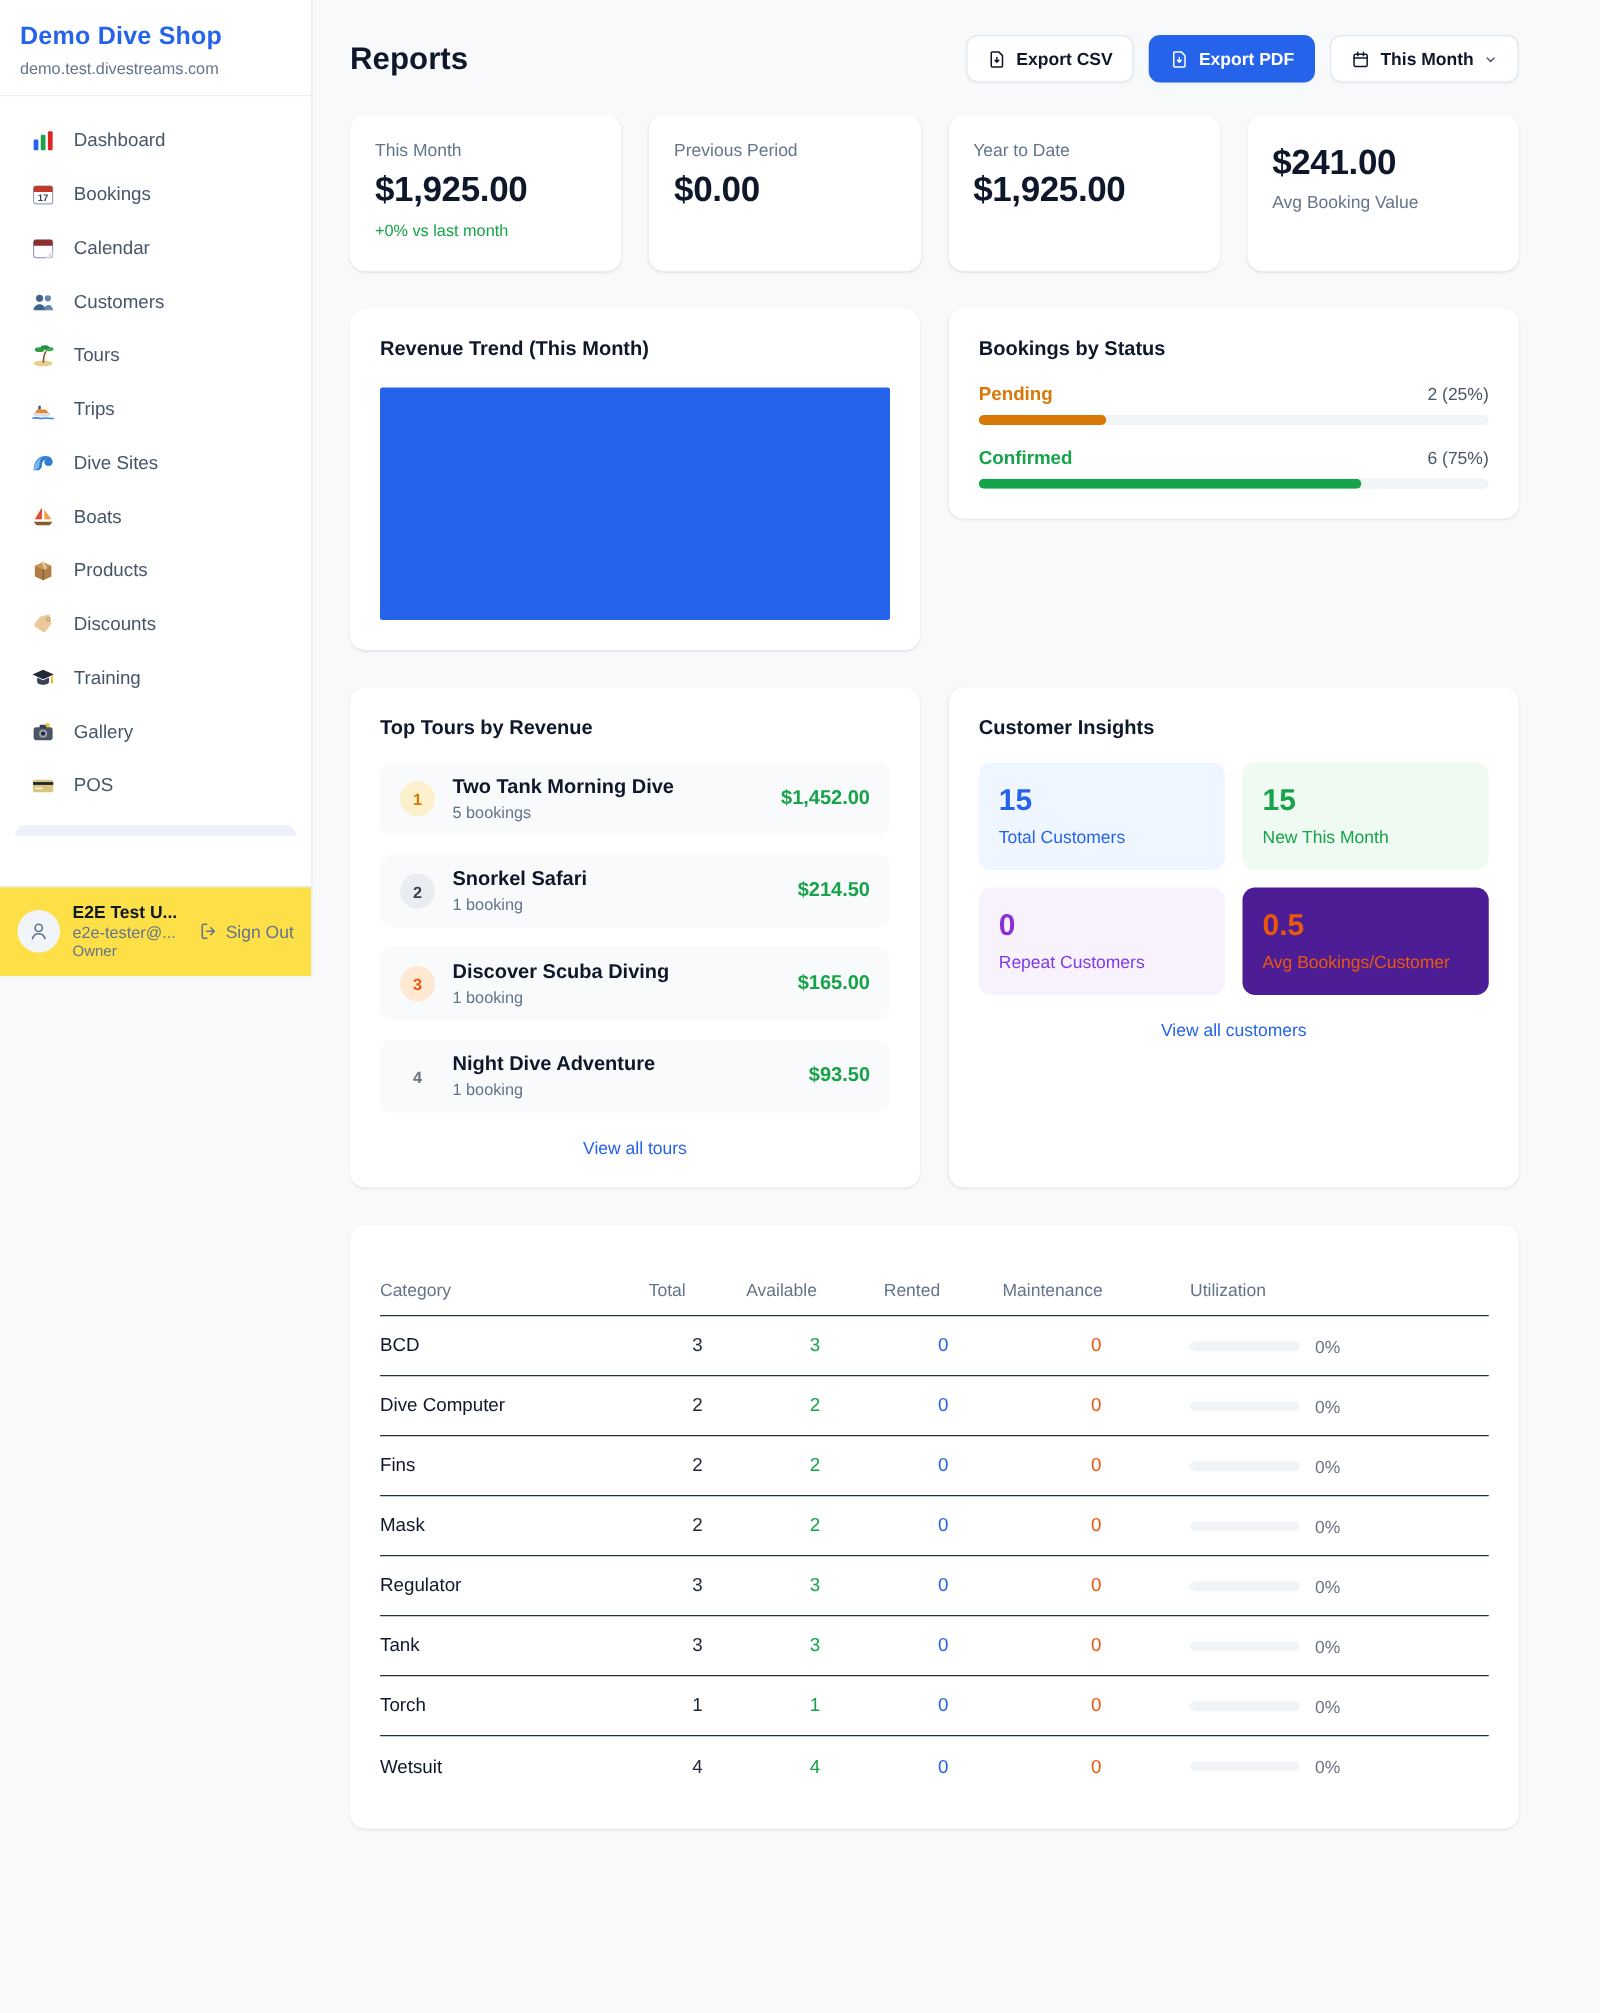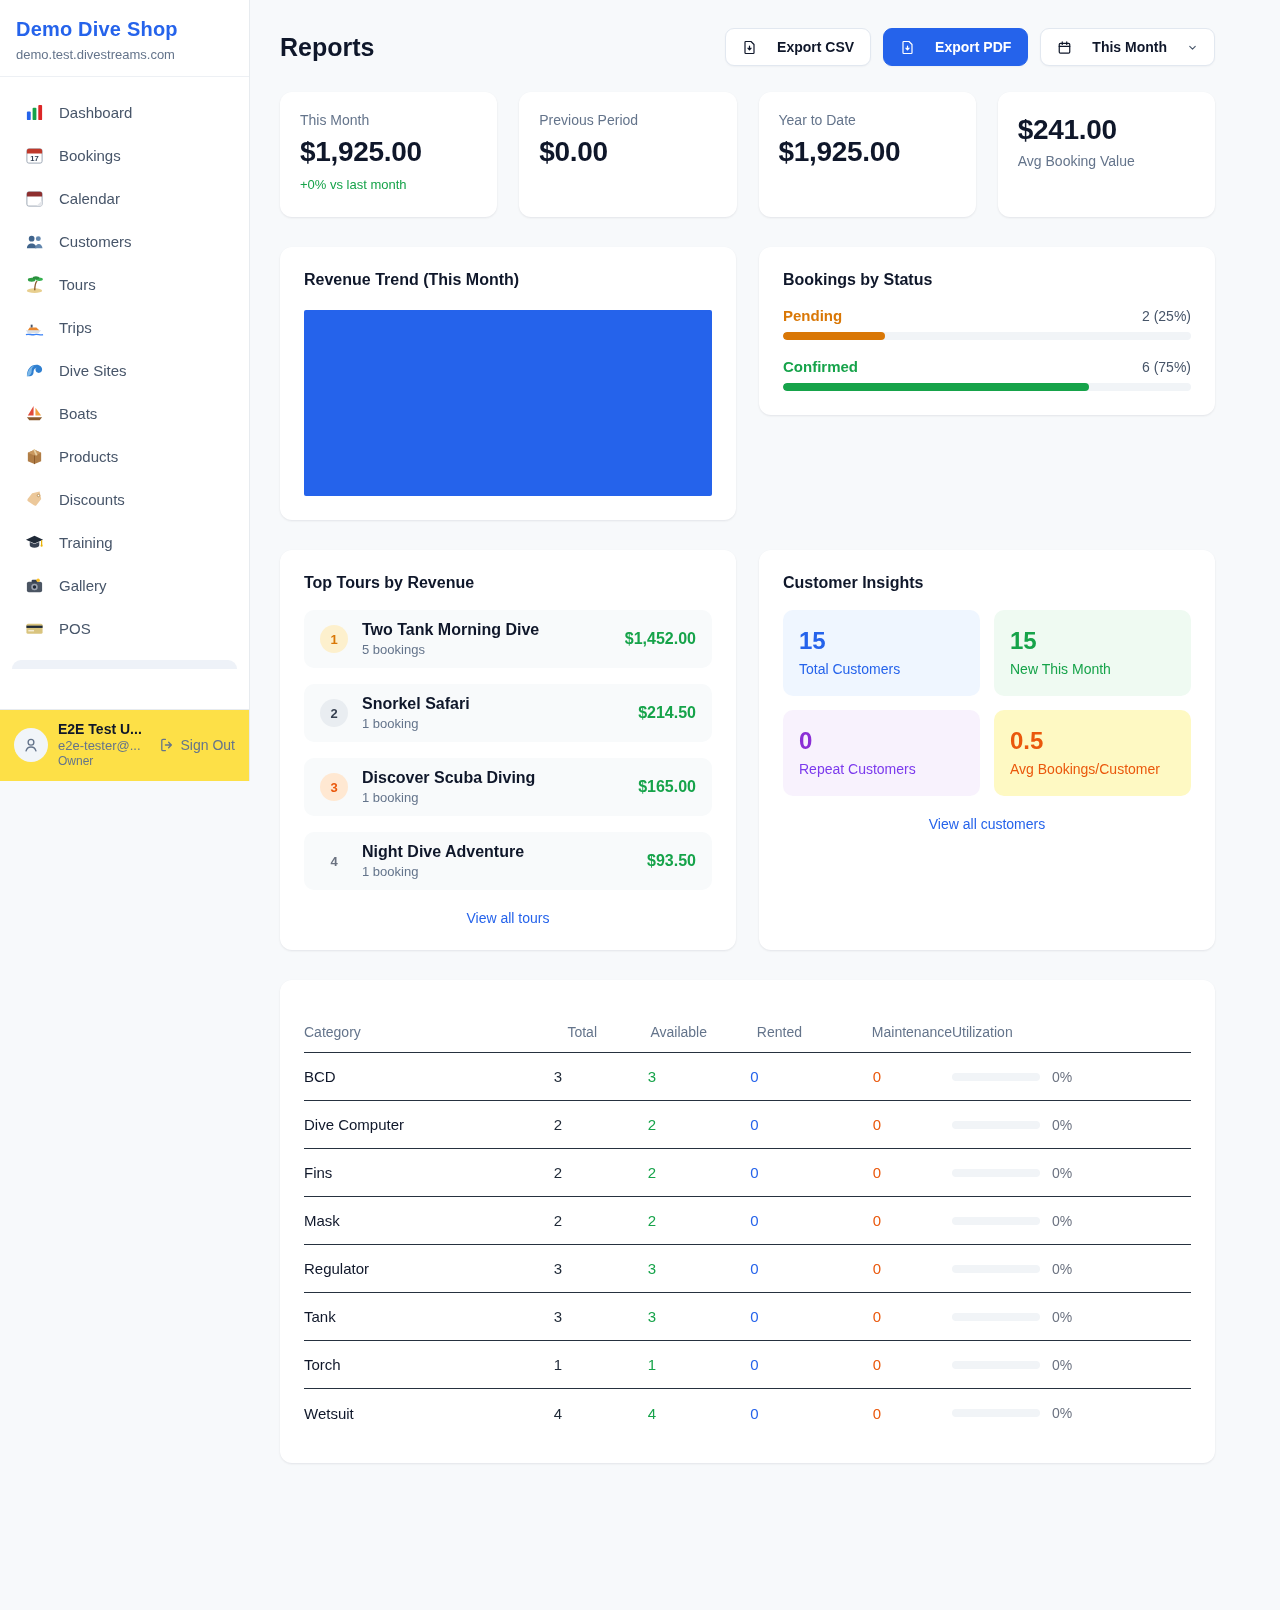--- a/index.html
+++ b/index.html
@@ -44,21 +44,21 @@
   .user-role { font-size:12px; color:#64748b; margin-top:1px; }
   .signout { display:flex; align-items:center; gap:6px; font-size:14px; color:#64748b;
     background:none; border:none; cursor:pointer; font-family:inherit; flex:none; }
 
   
   .main { flex:1; padding:28px 65px 45px 30px; }
   .page-header { display:flex; align-items:center; justify-content:space-between; }
   .page-title { font-size:25px; font-weight:800; color:#0f172a; }
   .header-actions { display:flex; align-items:center; gap:12px; }
   .btn {
-    display:inline-flex; align-items:center; gap:20px; height:38px; padding:0 16px;
+    display:inline-flex; align-items:center; gap:8px; height:38px; padding:0 16px;
     border-radius:9px; font-size:14px; font-weight:600; font-family:inherit; cursor:pointer;
     background:#fff; color:#0f172a; border:1px solid #e2e8f0;
     box-shadow:0 1px 2px rgba(15,23,42,.04);
   }
   .btn.primary { background:#2563eb; border-color:#2563eb; color:#fff; }
   .btn svg { flex:none; }
 
   
   .card {
     background:#fff; border-radius:12px;
@@ -107,31 +107,31 @@
   .view-all { display:block; text-align:center; margin-top:20px; font-size:14px;
     color:#2563eb; text-decoration:none; }
 
   .tiles { margin-top:18px; display:grid; grid-template-columns:1fr 1fr; gap:14px; }
   .tile { border-radius:10px; padding:17px 16px 19px; }
   .tile-value { font-size:24px; font-weight:800; }
   .tile-label { font-size:14px; margin-top:6px; }
   .tile.blue   { background:#eff6ff; } .tile.blue .tile-value, .tile.blue .tile-label { color:#2563eb; }
   .tile.green  { background:#effaf2; } .tile.green .tile-value, .tile.green .tile-label { color:#16a34a; }
   .tile.purple { background:#f8f2fd; } .tile.purple .tile-value { color:#8b2fd6; } .tile.purple .tile-label { color:#7c3aed; }
-  .tile.orange { background:#fef9c3; } .tile.orange .tile-value, .tile.orange .tile-label { color:#ea580c; }
+  .tile.orange { background:#4c1d95; } .tile.orange .tile-value, .tile.orange .tile-label { color:#ea580c; }
 
   
   .equipment { margin-top:30px; padding:24px 24px 26px; }
   .equip-table { margin-top:20px; }
   .equip-head, .equip-row {
     display:grid; align-items:center;
     grid-template-columns:215px 78px 110px 95px 150px 1fr;
   }
   .equip-head { padding-bottom:12px; border-bottom:1px solid #26313f; }
-  .equip-head span { font-size:14px; color:#64748b; text-align:right; }
+  .equip-head span { font-size:14px; color:#64748b; text-align:left; }
   .equip-head span:first-child, .equip-head span:last-child { text-align:left; }
   .equip-row { height:48px; border-bottom:1px solid #26313f; }
   .equip-row:last-child { border-bottom:none; }
   .cell { font-size:15px; text-align:center; }
   .cell.category { text-align:left; color:#0f172a; font-weight:500; }
   .cell.total { color:#1f2937; }
   .cell.available { color:#16a34a; }
   .cell.rented { color:#2563eb; }
   .cell.maintenance { color:#ea580c; }
   .cell.util { display:flex; align-items:center; gap:12px; }

